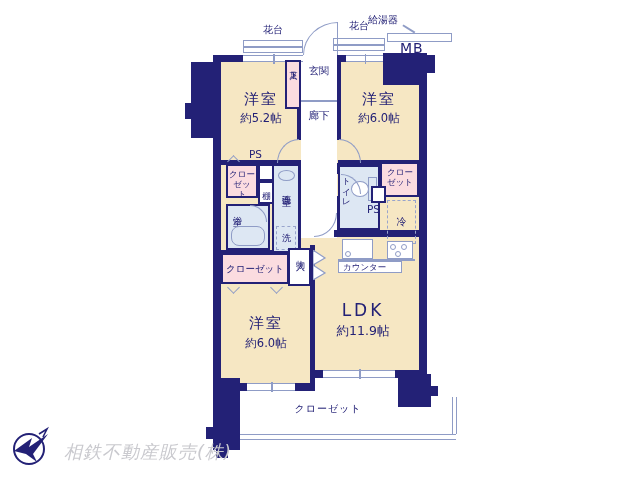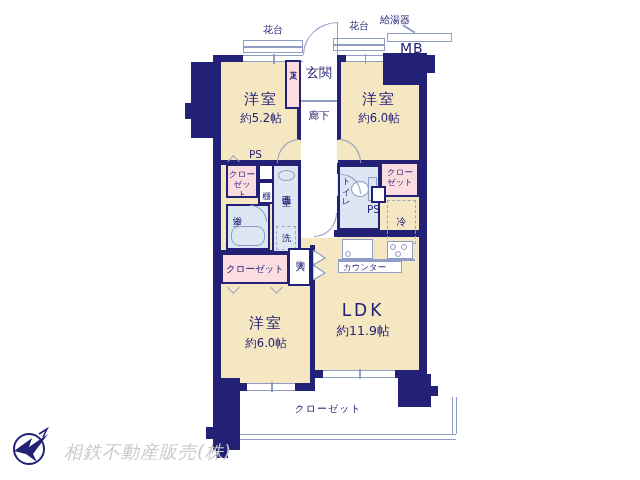--- a/index.html
+++ b/index.html
@@ -148,23 +148,23 @@
   <div class="abs" style="left:452px;top:397px;width:5px;height:37px;border-left:1.5px solid #8f9cc6;border-right:1.5px solid #8f9cc6;box-sizing:border-box;"></div>
 
   <div class="wall" style="left:213px;top:378px;width:27px;height:72px;"></div>
   <div class="wall" style="left:206px;top:427px;width:7px;height:12px;"></div>
   <div class="wall" style="left:216px;top:450px;width:12px;height:8px;"></div>
   <div class="wall" style="left:398px;top:374px;width:33px;height:33px;"></div>
   <div class="wall" style="left:431px;top:386px;width:7px;height:10px;"></div>
 
   <div class="lbl ctr" style="left:243px;top:25px;width:60px;font-size:10px;">花台</div>
   <div class="lbl ctr" style="left:333px;top:21px;width:52px;font-size:10px;">花台</div>
-  <div class="lbl" style="left:380px;top:15px;font-size:10px;">給湯器</div>
+  <div class="lbl" style="left:368px;top:15px;font-size:10px;">給湯器</div>
   <div class="lbl" style="left:400px;top:41px;font-size:14px;letter-spacing:1px;">MB</div>
-  <div class="lbl ctr" style="left:301px;top:66px;width:36px;font-size:13px;">玄関</div>
+  <div class="lbl ctr" style="left:301px;top:66px;width:36px;font-size:10px;">玄関</div>
   <div class="lbl ctr" style="left:301px;top:110px;width:36px;font-size:10.5px;">廊下</div>
   <div class="lbl" style="left:249px;top:149px;font-size:10.5px;">PS</div>
   <div class="lbl" style="left:367px;top:204px;font-size:10.5px;">PS</div>
 
   <div class="lbl ctr" style="left:221px;top:92px;width:80px;font-size:15px;letter-spacing:2px;">洋室</div>
   <div class="lbl ctr" style="left:221px;top:112px;width:80px;font-size:11.5px;">約5.2帖</div>
   <div class="lbl ctr" style="left:338px;top:92px;width:82px;font-size:15px;letter-spacing:2px;">洋室</div>
   <div class="lbl ctr" style="left:338px;top:112px;width:82px;font-size:11.5px;">約6.0帖</div>
   <div class="lbl ctr" style="left:221px;top:316px;width:90px;font-size:15px;letter-spacing:2px;">洋室</div>
   <div class="lbl ctr" style="left:221px;top:337px;width:90px;font-size:11.5px;">約6.0帖</div>

